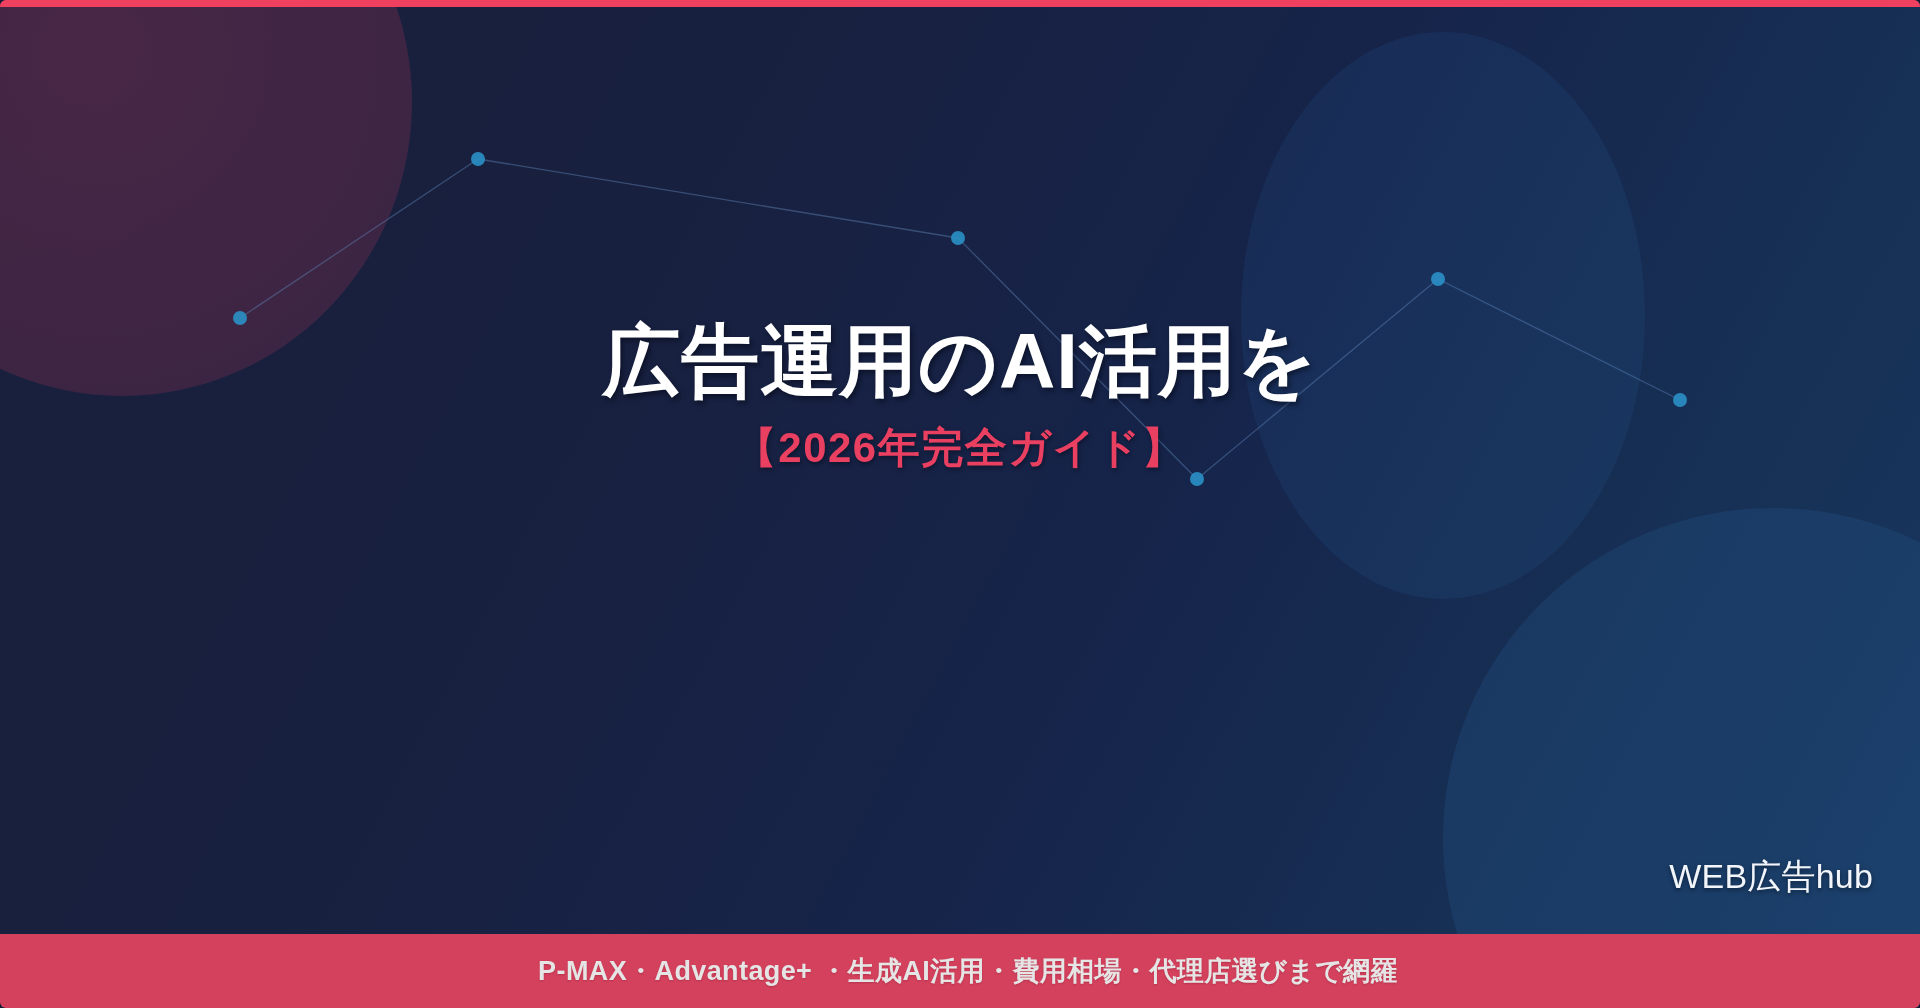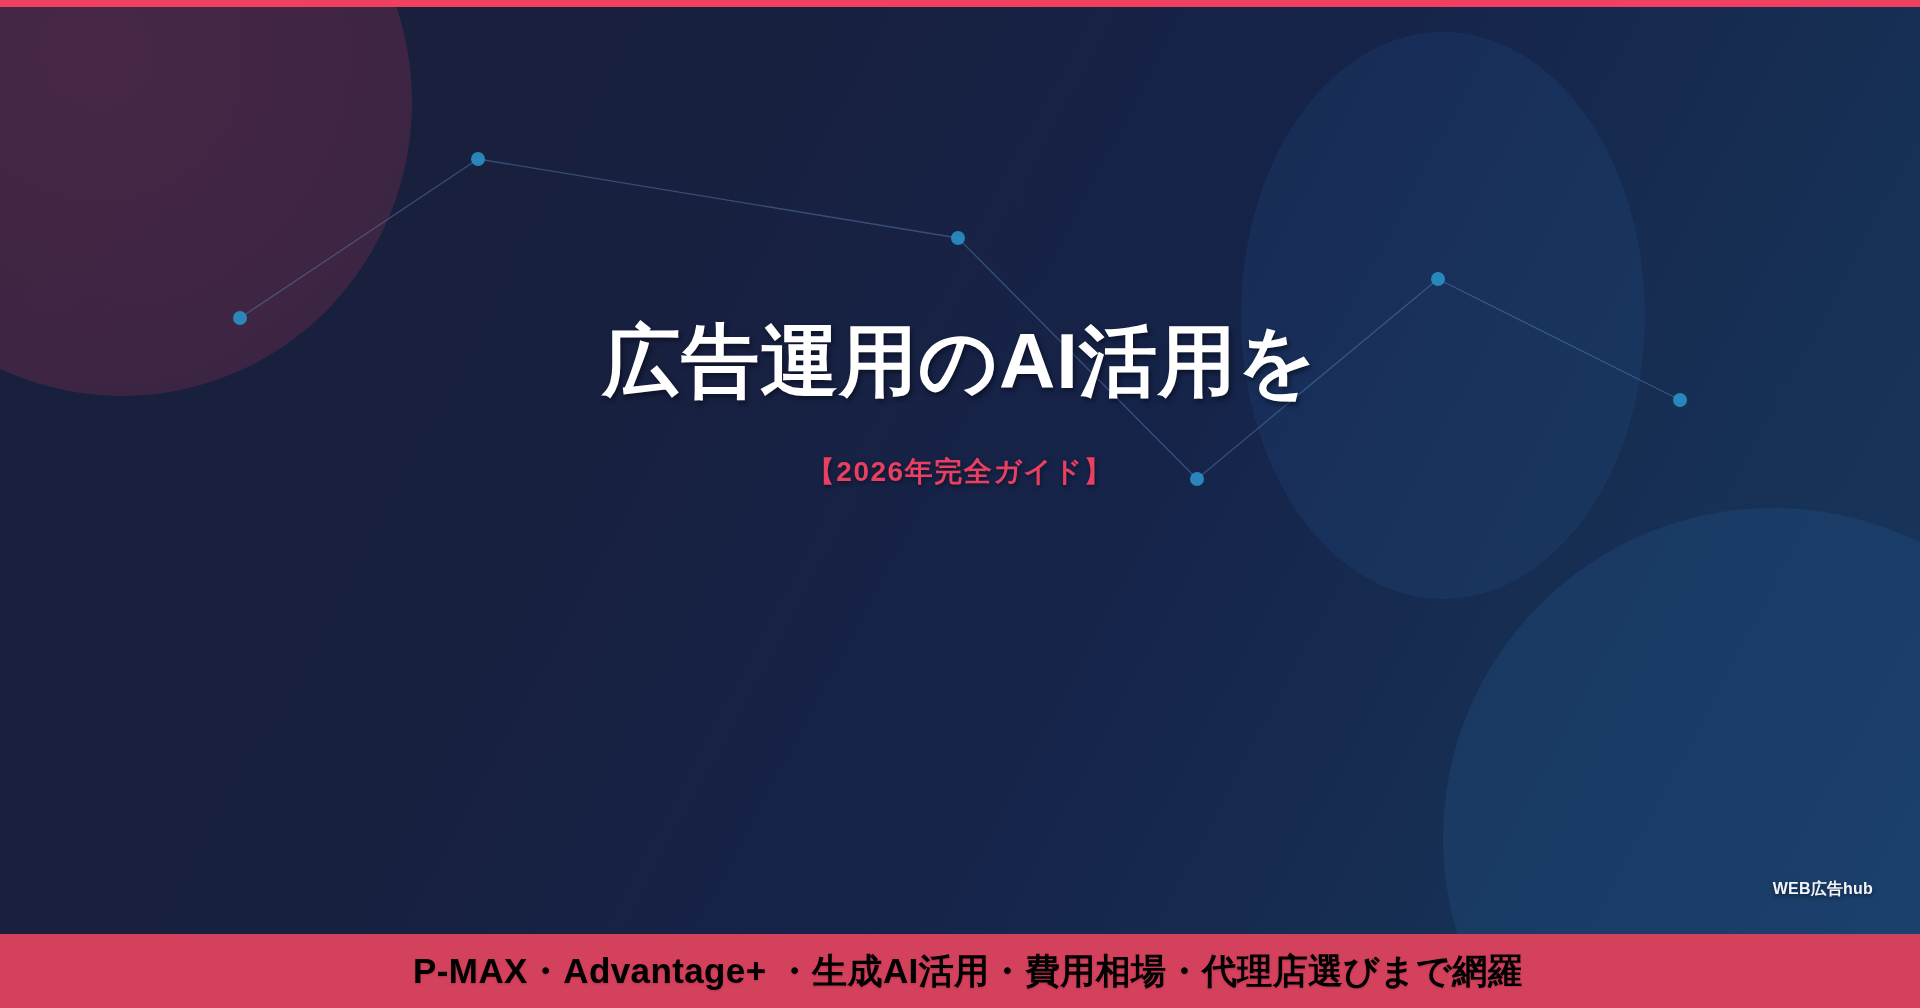--- a/index.html
+++ b/index.html
@@ -17,20 +17,21 @@
     position: relative;
     width: 1920px;
     height: 1008px;
     overflow: hidden;
     background: linear-gradient(118deg,
                 #19203c 0%,
                 #18203f 32%,
                 #16244a 58%,
                 #173156 82%,
                 #18375f 100%);
+    border-radius: 6px;
   }
 
   
   .blob {
     position: absolute;
     border-radius: 50%;
     pointer-events: none;
   }
 
   #blob-purple {
@@ -86,22 +87,22 @@
     bottom: 0;
     width: 1920px;
     height: 74px;
     background: #d4415d;
     display: flex;
     align-items: center;
     justify-content: center;
   }
 
   #bottom-banner-text {
-    color: #000000;
-    font-size: 35px;
+    color: #e5e5e5;
+    font-size: 27px;
     font-weight: bold;
     letter-spacing: 0.4px;
     white-space: nowrap;
     text-shadow: 0 1px 2px rgba(90, 10, 25, 0.25);
     margin-left: 16px;
   }
 
   
   #hero {
     position: absolute;
@@ -116,36 +117,36 @@
     color: #ffffff;
     font-size: 78px;
     font-weight: bold;
     line-height: 1.17;
     letter-spacing: 1px;
     text-shadow: 2px 3px 5px rgba(3, 7, 20, 0.55);
   }
 
   #hero-subtitle {
     display: block;
-    margin-top: 46px;
+    margin-top: 13px;
     color: #e93f60;
-    font-size: 28px;
+    font-size: 42px;
     font-weight: bold;
     letter-spacing: 1.5px;
     text-shadow: 1px 2px 4px rgba(3, 7, 20, 0.5);
   }
 
   
   #brand-mark {
     position: absolute;
     right: 47px;
     bottom: 108px;
     color: #f2f5fa;
-    font-size: 16px;
-    font-weight: bold;
+    font-size: 34px;
+    font-weight: normal;
     letter-spacing: 0.2px;
     text-shadow: 0 2px 4px rgba(2, 6, 18, 0.5);
     text-align: right;
   }
 </style>
 </head>
 <body>
 
 <div id="slide">
 

